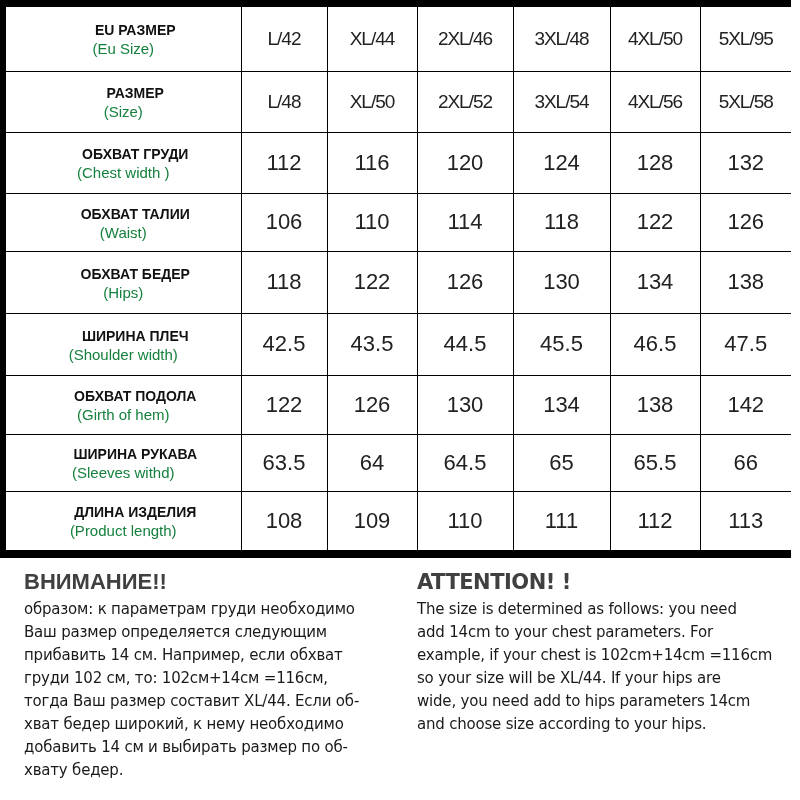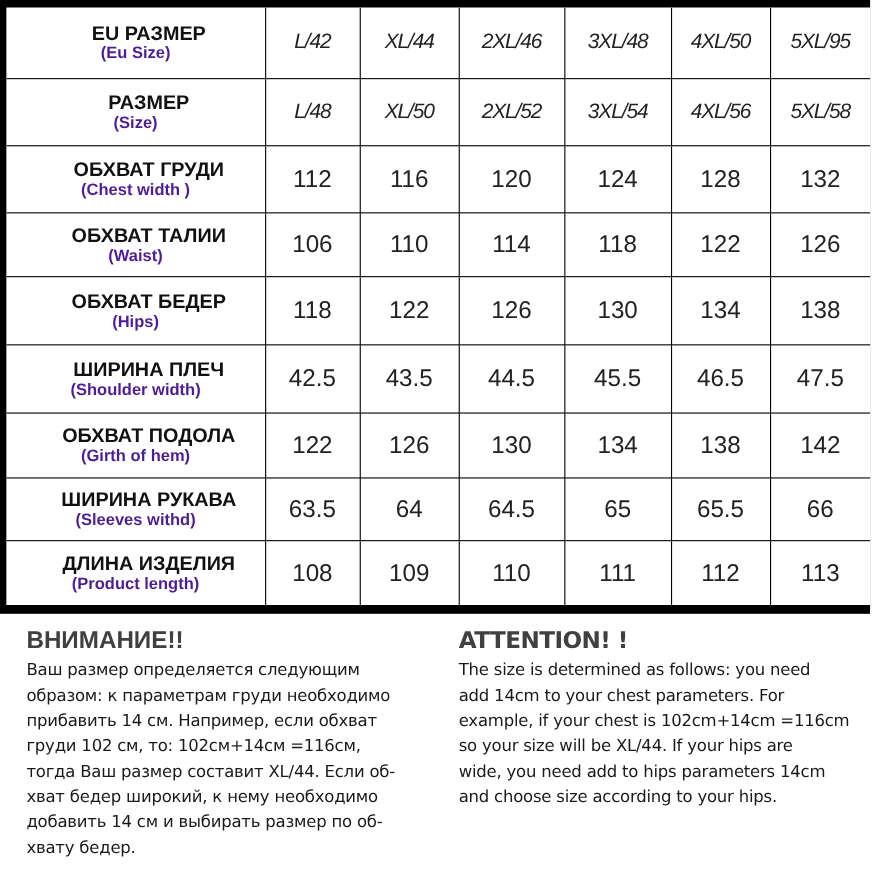--- a/index.html
+++ b/index.html
@@ -16,24 +16,24 @@
     border-collapse: collapse; table-layout: fixed; background: #fff;
   }
   table.size-table td {
     border: 1.5px solid #000; text-align: center; vertical-align: middle; padding: 0;
     background: #fff;
   }
   table.size-table tr:first-child td { border-top: none; }
   table.size-table tr:last-child td { border-bottom: none; }
   table.size-table td:first-child { border-left: none; }
   table.size-table td:last-child { border-right: none; }
-  td.label-cell .ru { display: block; font-weight: bold; font-size: 18px; line-height: 20px; color: #111; padding-left: 24px; }
-  td.label-cell .en { display: block; font-size: 15px; line-height: 17px; color: #4c1d95; font-weight: bold; }
+  td.label-cell .ru { display: block; font-weight: bold; font-size: 14px; line-height: 20px; color: #111; padding-left: 24px; }
+  td.label-cell .en { display: block; font-size: 15px; line-height: 17px; color: #15803d; }
   td.val { font-size: 22px; color: #222; }
-  td.val.size-code { font-size: 19px; letter-spacing: -1px; font-style: italic; }
+  td.val.size-code { font-size: 19px; letter-spacing: -1px; }
   .notes { position: absolute; top: 568px; }
   .notes.ru-col { left: 24px; width: 385px; }
   .notes.en-col { left: 417px; width: 383px; }
   .notes h2 {
     margin: 0; color: #404040; font-weight: bold; font-size: 22px; line-height: 28px;
     font-family: "Liberation Sans", sans-serif;
   }
   .notes.en-col h2 { font-family: "DejaVu Sans", sans-serif; font-size: 21px; letter-spacing: -0.5px; }
   .notes p {
     margin: 2px 0 0 0; font-family: "DejaVu Sans", sans-serif; font-size: 15px; line-height: 23px;
@@ -163,22 +163,22 @@
         <td class="val">111</td>
         <td class="val">112</td>
         <td class="val">113</td>
       </tr>
     </tbody>
 </table>
 
 <div class="notes ru-col">
   <h2>ВНИМАНИЕ!!</h2>
   <p id="ru-lines">
+      <span>образом: к параметрам груди необходимо</span>
       <span>Ваш размер определяется следующим</span>
-      <span>образом: к параметрам груди необходимо</span>
       <span>прибавить 14 см. Например, если обхват</span>
       <span>груди  102 см, то: 102см+14см =116см,</span>
       <span>тогда Ваш размер составит XL/44. Если об-</span>
       <span>хват бедер широкий, к нему необходимо</span>
       <span>добавить 14 см и выбирать размер по об-</span>
       <span>хвату бедер.</span>
     </p>
 </div>
 
 <div class="notes en-col">

